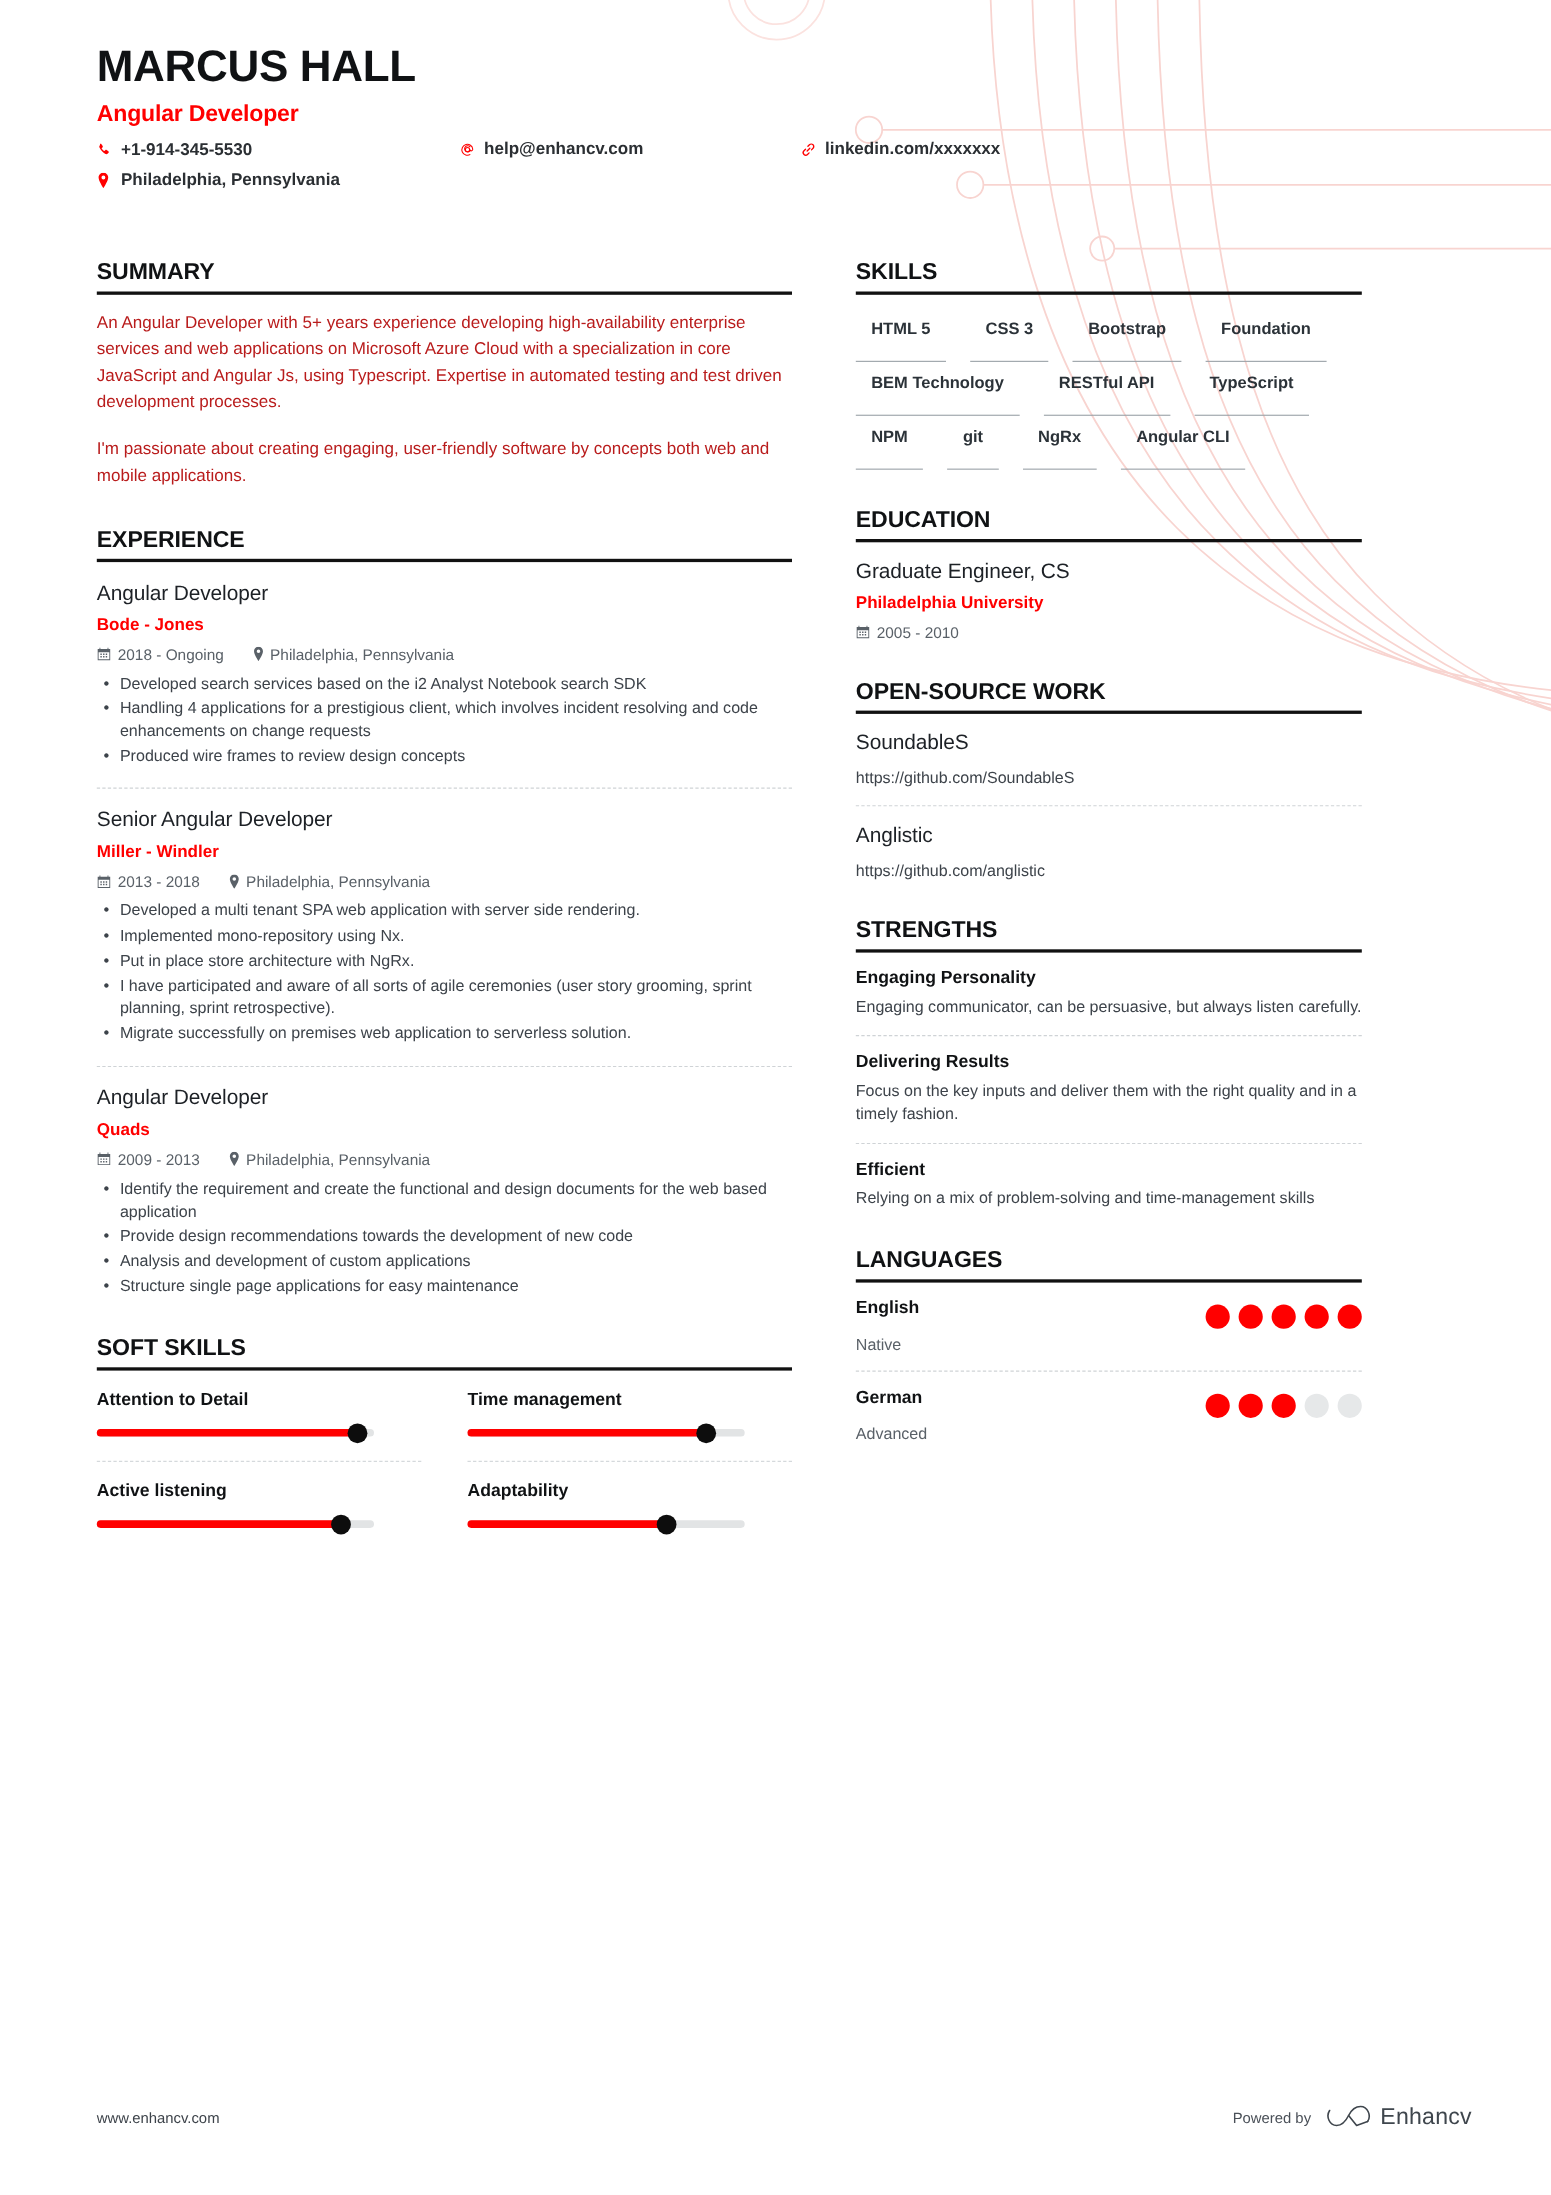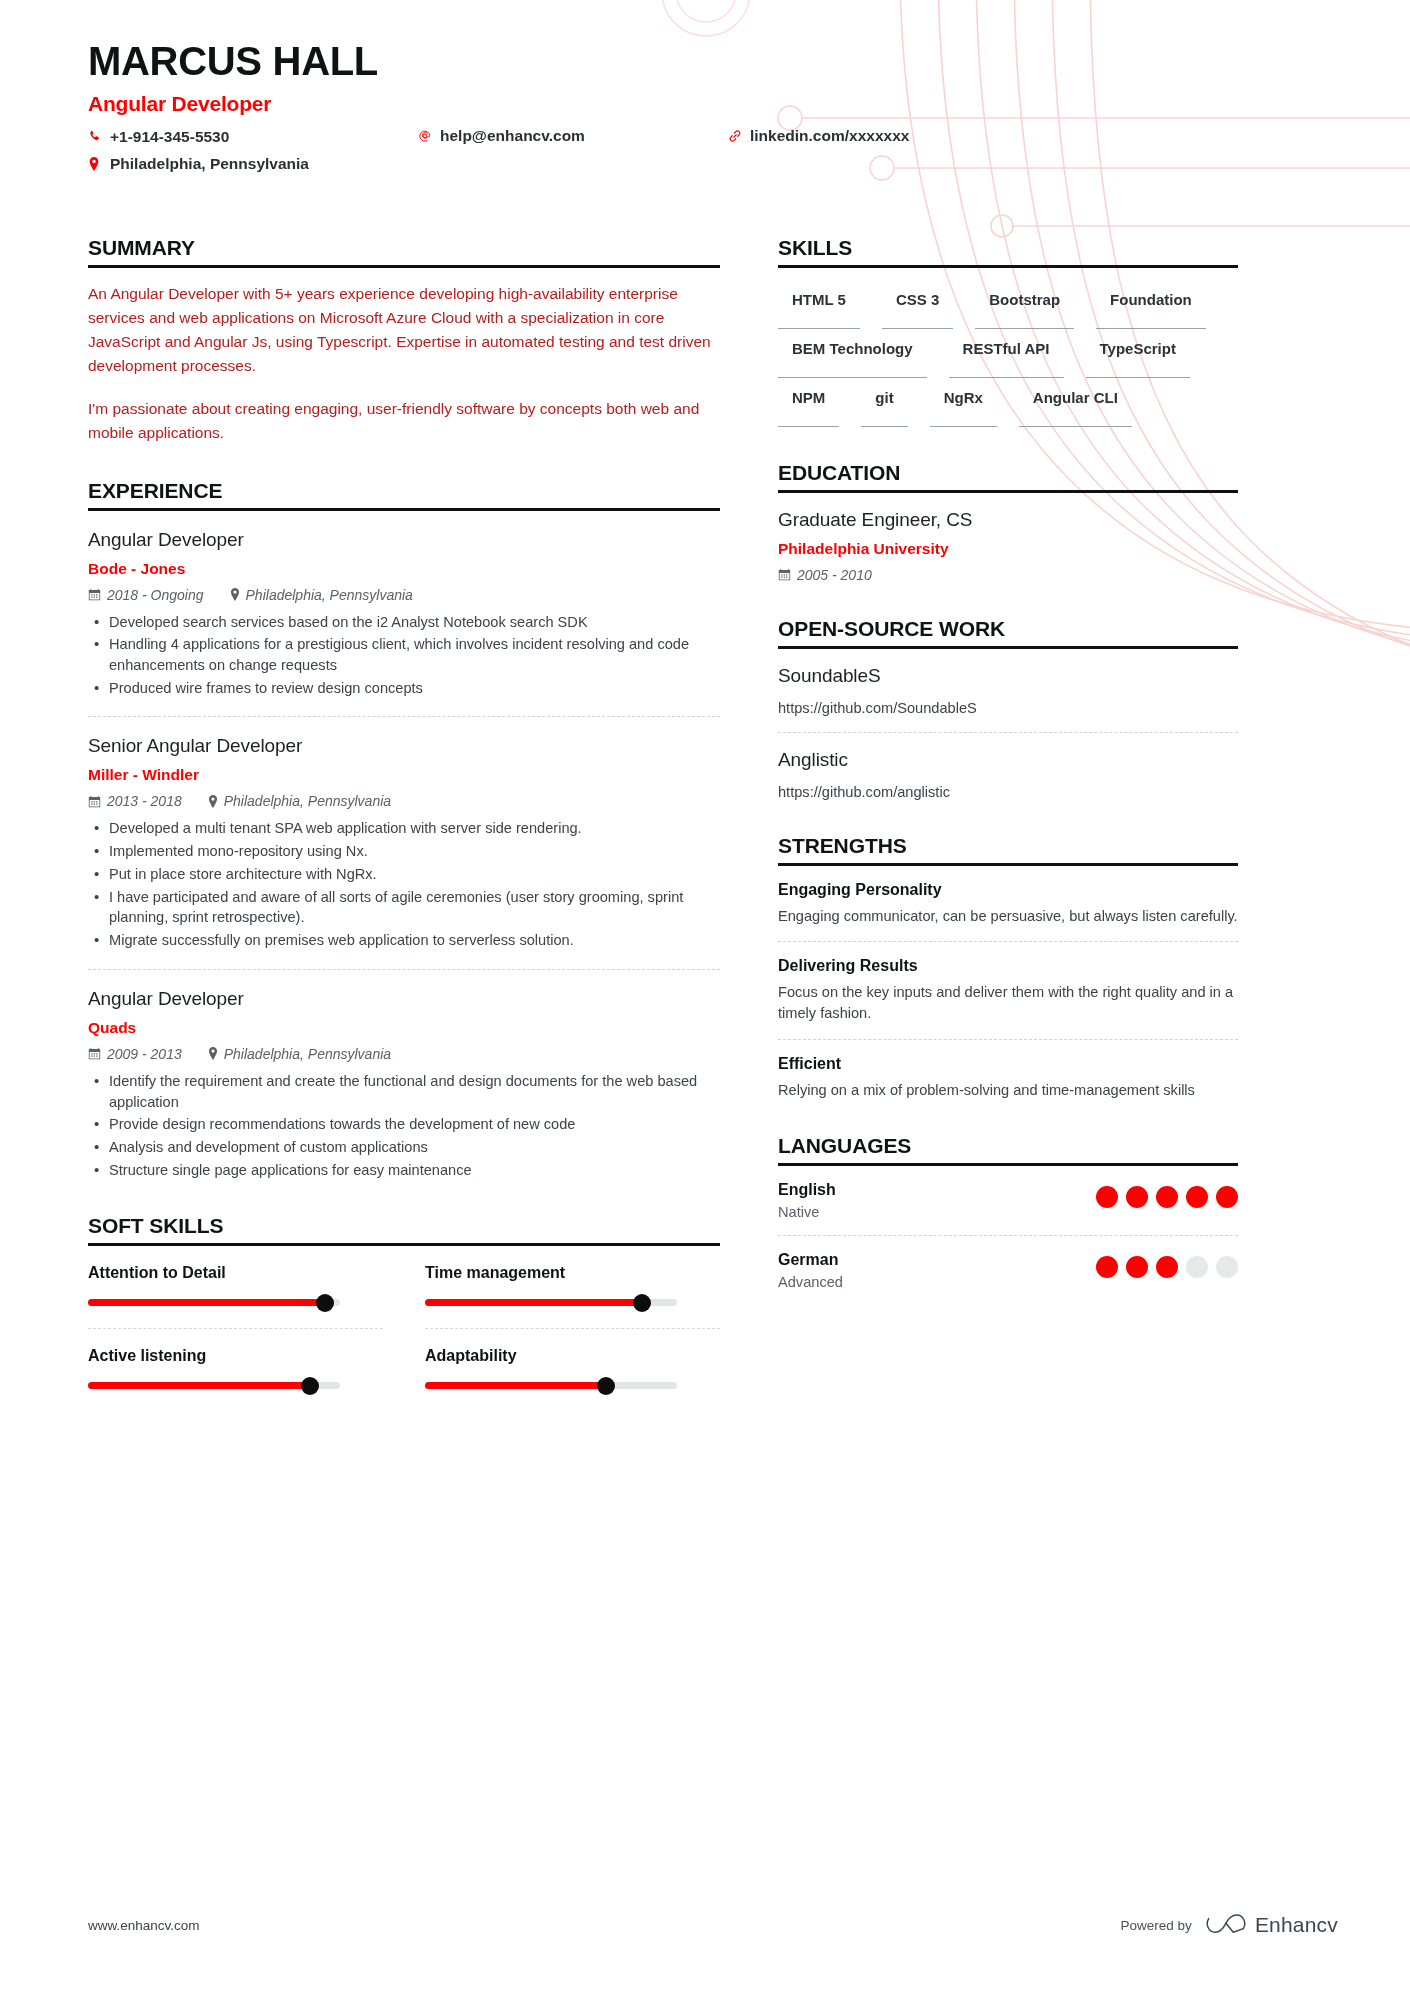--- a/index.html
+++ b/index.html
@@ -118,21 +118,21 @@
     margin-top: 9px;
   }
   .job-meta {
     display: flex;
     align-items: center;
     gap: 26px;
     margin-top: 9px;
     font-size: 14px;
     color: #5a6168;
   }
-  .meta-item { display: flex; align-items: center; gap: 6px; font-style: italic; }
+  .meta-item { display: flex; align-items: center; gap: 6px; }
   .meta-ic { color: #5a6168; display: inline-flex; align-items: center; }
   ul.bullets { list-style: none; margin-top: 9px; }
   ul.bullets li {
     position: relative;
     padding-left: 21px;
     font-size: 14.6px;
     line-height: 1.42;
     color: #3d434a;
     margin-bottom: 2px;
   }
@@ -258,21 +258,21 @@
     justify-content: space-between;
   }
   .lang-name {
     font-size: 16px;
     font-weight: 700;
     color: #101214;
   }
   .lang-level {
     font-size: 14.6px;
     color: #5a6168;
-    margin-top: 5px;
+    margin-top: 16px;
   }
   .dots { display: flex; gap: 8px; padding-top: 5px; }
   .dot {
     width: 22px; height: 22px;
     border-radius: 50%;
     background: #e6e8e9;
   }
   .dot.on { background: #ff0000; }
   .lang-sep {
     border-top: 1.4px dashed #cfd3d6;

